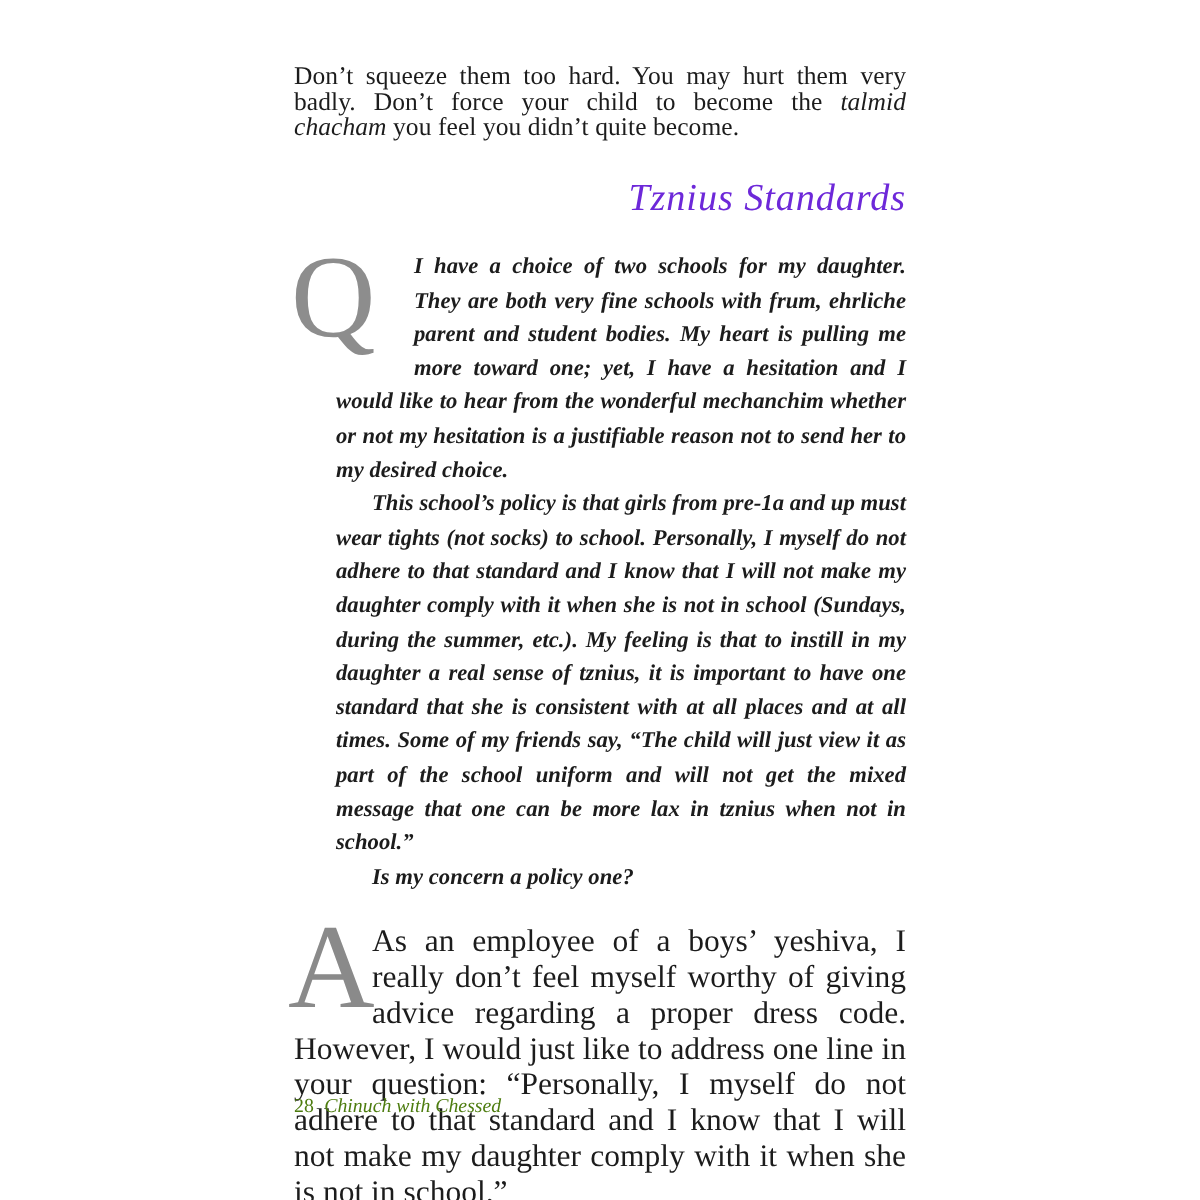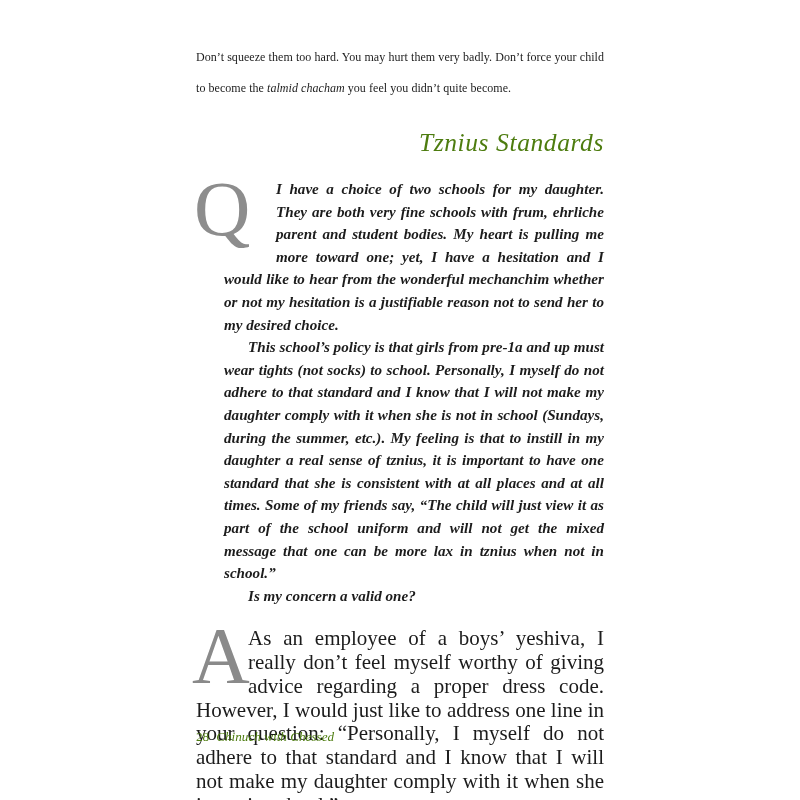--- a/index.html
+++ b/index.html
@@ -35,39 +35,39 @@
   }
 
   p {
     margin: 0;
     text-align: justify;
     text-justify: inter-word;
   }
 
   
   .intro {
-    font-size: 12px;
-    line-height: 31px;
+    font-size: 17px;
+    line-height: 17px;
     letter-spacing: 0.05px;
   }
   .intro .kw {
     font-style: italic;
   }
 
   
   .section-heading {
     margin: 0;
     padding: 0;
     text-align: right;
     font-style: italic;
     font-weight: 400;
     font-size: 25.5px;
     line-height: 30px;
     letter-spacing: 0.6px;
-    color: #4d7c0f;
+    color: #6d28d9;
     font-family: "Liberation Serif", "DejaVu Serif", serif;
     margin-top: 24px;
   }
 
   
   .qa-block {
     position: relative;
     margin-top: 20px;
   }
 
@@ -163,21 +163,21 @@
     <p class="intro"><span>Don’t squeeze them too hard. You may hurt them very badly. Don’t force your child to become the </span><span class="kw">talmid chacham</span><span> you feel you didn’t quite become.</span></p>
 
     <h1 class="section-heading">Tznius Standards</h1>
 
     <div class="qa-block question">
       <div class="dropcap">Q</div>
       <div class="question-body">
         <div class="capspacer"></div>
         <p>I have a choice of two schools for my daughter. They are both very fine schools with frum, ehrliche parent and student bodies. My heart is pulling me more toward one; yet, I have a hesitation and I would like to hear from the wonderful mechanchim whether or not my hesitation is a justifiable reason not to send her to my desired choice.</p>
         <p>This school’s policy is that girls from pre-1a and up must wear tights (not socks) to school. Personally, I myself do not adhere to that standard and I know that I will not make my daughter comply with it when she is not in school (Sundays, during the summer, etc.). My feeling is that to instill in my daughter a real sense of tznius, it is important to have one standard that she is consistent with at all places and at all times. Some of my friends say, “The child will just view it as part of the school uniform and will not get the mixed message that one can be more lax in tznius when not in school.”</p>
-        <p class="closing">Is my concern a valid one?</p>
+        <p class="closing">Is my concern a policy one?</p>
         <div class="clear"></div>
       </div>
     </div>
 
     <div class="qa-block answer">
       <div class="dropcap">A</div>
       <div class="answer-body">
         <div class="capspacer"></div>
         <p>As an employee of a boys’ yeshiva, I really don’t feel myself worthy of giving advice regarding a proper dress code. However, I would just like to address one line in your question: “Personally, I myself do not adhere to that standard and I know that I will not make my daughter comply with it when she is not in school.”</p>
         <p class="final">Then please do not send your daughter to that school. Period.</p>

